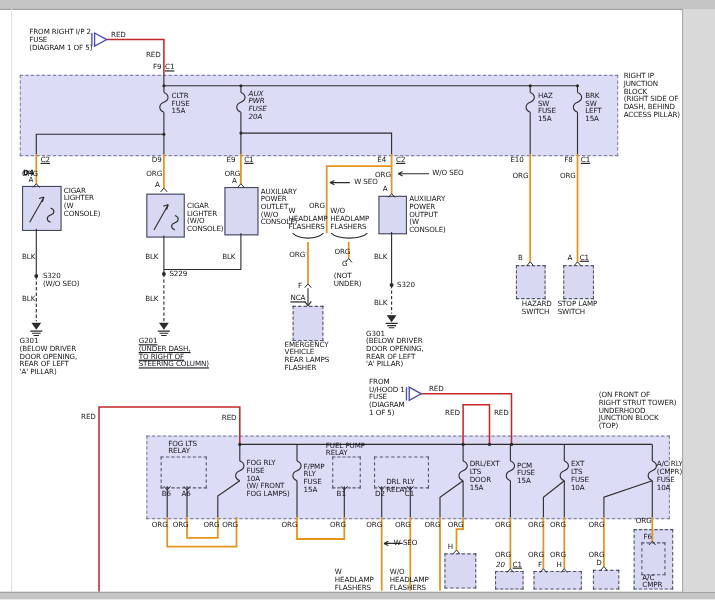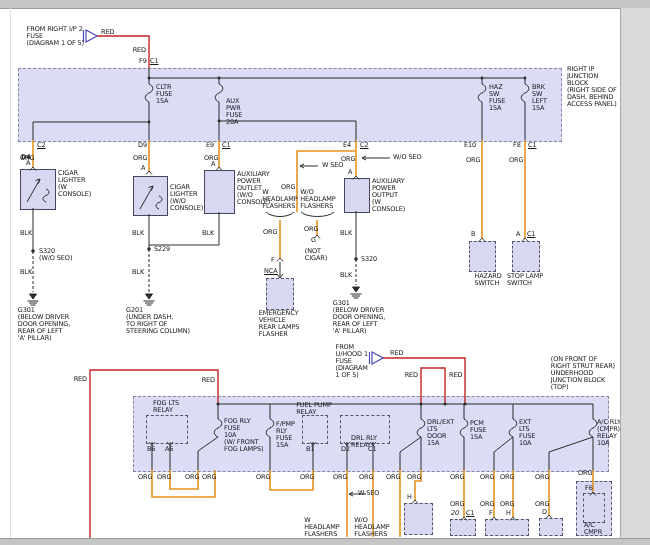--- a/index.html
+++ b/index.html
@@ -209,25 +209,25 @@
 (DIAGRAM 1 OF 5)</div>
       <div class="lbl" style="left: 101px; top: 29px;">RED</div>
       <div class="lbl r" style="left: 146px; top: 47px;">RED</div>
       <div class="lbl" style="left: 139px; top: 58px;">F9</div>
       <div class="lbl u" style="left: 150px; top: 58px;">C1</div>
       <div class="lbl" style="left: 567px; top: 66px;">RIGHT IP
 JUNCTION
 BLOCK
 (RIGHT SIDE OF
 DASH, BEHIND
-ACCESS PANEL)</div>
+ACCESS PILLAR)</div>
       <div class="lbl" style="left: 156px; top: 84px;">CLTR
 FUSE
 15A</div>
-      <div class="lbl" style="left: 226px; top: 98px;">AUX
+      <div class="lbl" style="left: 226px; top: 82px; font-style: italic;">AUX
 PWR
 FUSE
 20A</div>
       <div class="lbl" style="left: 489px; top: 84px;">HAZ
 SW
 FUSE
 15A</div>
       <div class="lbl" style="left: 532px; top: 84px;">BRK
 SW
 LEFT
@@ -278,38 +278,38 @@
 FLASHERS</div>
       <div class="lbl c" style="left: 318px; top: 189px;">W/O
 HEADLAMP
 FLASHERS</div>
       <div class="lbl" style="left: 263px; top: 229px;">ORG</div>
       <div class="lbl" style="left: 271px; top: 257px;">F</div>
       <div class="lbl" style="left: 264px; top: 268px; text-decoration: underline;">NCA</div>
       <div class="lbl" style="left: 304px; top: 226px;">ORG</div>
       <div class="lbl" style="left: 311px; top: 237px;">G</div>
       <div class="lbl c" style="left: 316px; top: 248px;">(NOT
-CIGAR)</div>
+UNDER)</div>
       <div class="lbl" style="left: 20px; top: 230px;">BLK</div>
       <div class="lbl" style="left: 132px; top: 230px;">BLK</div>
       <div class="lbl" style="left: 202px; top: 230px;">BLK</div>
       <div class="lbl" style="left: 340px; top: 230px;">BLK</div>
       <div class="lbl" style="left: 39px; top: 248px;">S320
 (W/O SEO)</div>
       <div class="lbl" style="left: 154px; top: 246px;">S229</div>
       <div class="lbl" style="left: 361px; top: 256px;">S320</div>
       <div class="lbl" style="left: 20px; top: 269px;">BLK</div>
       <div class="lbl" style="left: 132px; top: 269px;">BLK</div>
       <div class="lbl" style="left: 340px; top: 272px;">BLK</div>
       <div class="lbl c" style="left: 44px; top: 307px;">G301
 (BELOW DRIVER
 DOOR OPENING,
 REAR OF LEFT
 'A' PILLAR)</div>
-      <div class="lbl c" style="left: 158px; top: 307px;">G201
+      <div class="lbl c" style="left: 158px; top: 307px; text-decoration: underline;">G201
 (UNDER DASH,
 TO RIGHT OF
 STEERING COLUMN)</div>
       <div class="lbl c" style="left: 359px; top: 300px;">G301
 (BELOW DRIVER
 DOOR OPENING,
 REAR OF LEFT
 'A' PILLAR)</div>
       <div class="lbl c" style="left: 279px; top: 310px;">EMERGENCY
 VEHICLE
@@ -326,21 +326,21 @@
       <div class="lbl r" style="left: 215px; top: 377px;">RED</div>
       <div class="lbl r" style="left: 368px; top: 344px;">FROM
 U/HOOD 1
 FUSE
 (DIAGRAM
 1 OF 5)</div>
       <div class="lbl" style="left: 390px; top: 350px;">RED</div>
       <div class="lbl r" style="left: 418px; top: 372px;">RED</div>
       <div class="lbl" style="left: 449px; top: 372px;">RED</div>
       <div class="lbl r" style="left: 615px; top: 356px;">(ON FRONT OF
-RIGHT STRUT REAR)
+RIGHT STRUT TOWER)
 UNDERHOOD
 JUNCTION BLOCK
 (TOP)</div>
       <div class="lbl c" style="left: 166px; top: 400px;">FOG LTS
 RELAY</div>
       <div class="lbl" style="left: 224px; top: 418px;">FOG RLY
 FUSE
 10A
 (W/ FRONT
 FOG LAMPS)</div>
@@ -358,21 +358,21 @@
 15A</div>
       <div class="lbl" style="left: 470px; top: 420px;">PCM
 FUSE
 15A</div>
       <div class="lbl" style="left: 519px; top: 419px;">EXT
 LTS
 FUSE
 10A</div>
       <div class="lbl" style="left: 597px; top: 419px;">A/C RLY
 (CMPR)
-RELAY
+FUSE
 10A</div>
       <div class="lbl" style="left: 147px; top: 446px;">B6</div>
       <div class="lbl" style="left: 165px; top: 446px;">A6</div>
       <div class="lbl" style="left: 306px; top: 446px;">B1</div>
       <div class="lbl" style="left: 341px; top: 446px;">D2</div>
       <div class="lbl" style="left: 368px; top: 446px;">C1</div>
       <div class="lbl" style="left: 138px; top: 474px;">ORG</div>
       <div class="lbl" style="left: 157px; top: 474px;">ORG</div>
       <div class="lbl" style="left: 185px; top: 474px;">ORG</div>
       <div class="lbl" style="left: 202px; top: 474px;">ORG</div>

